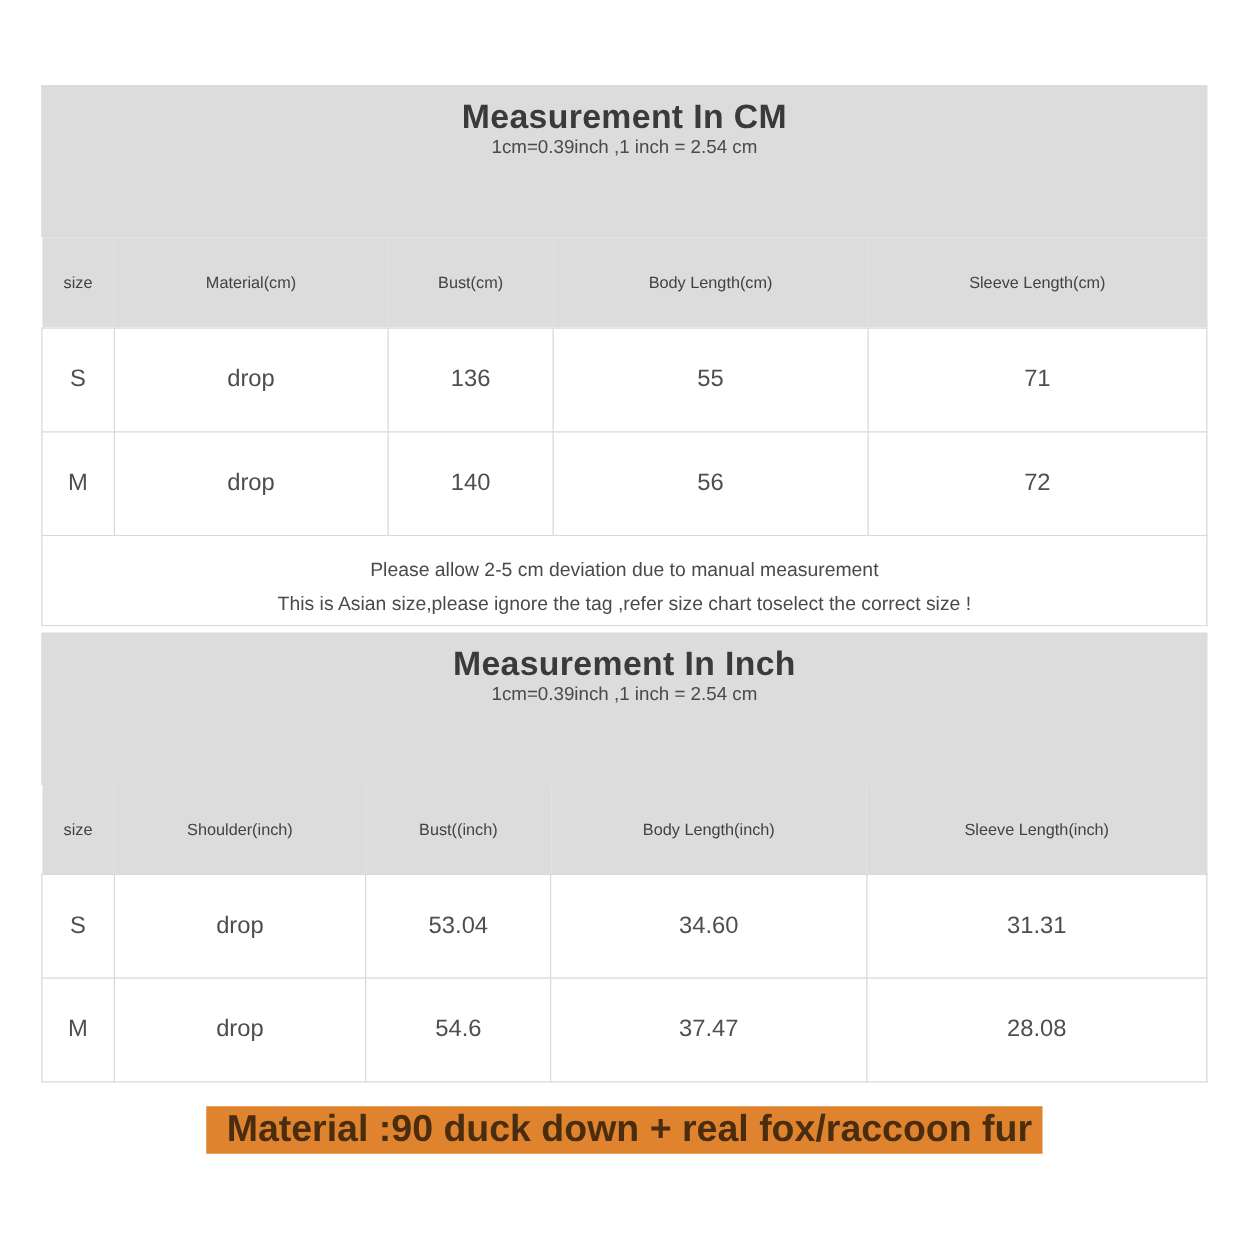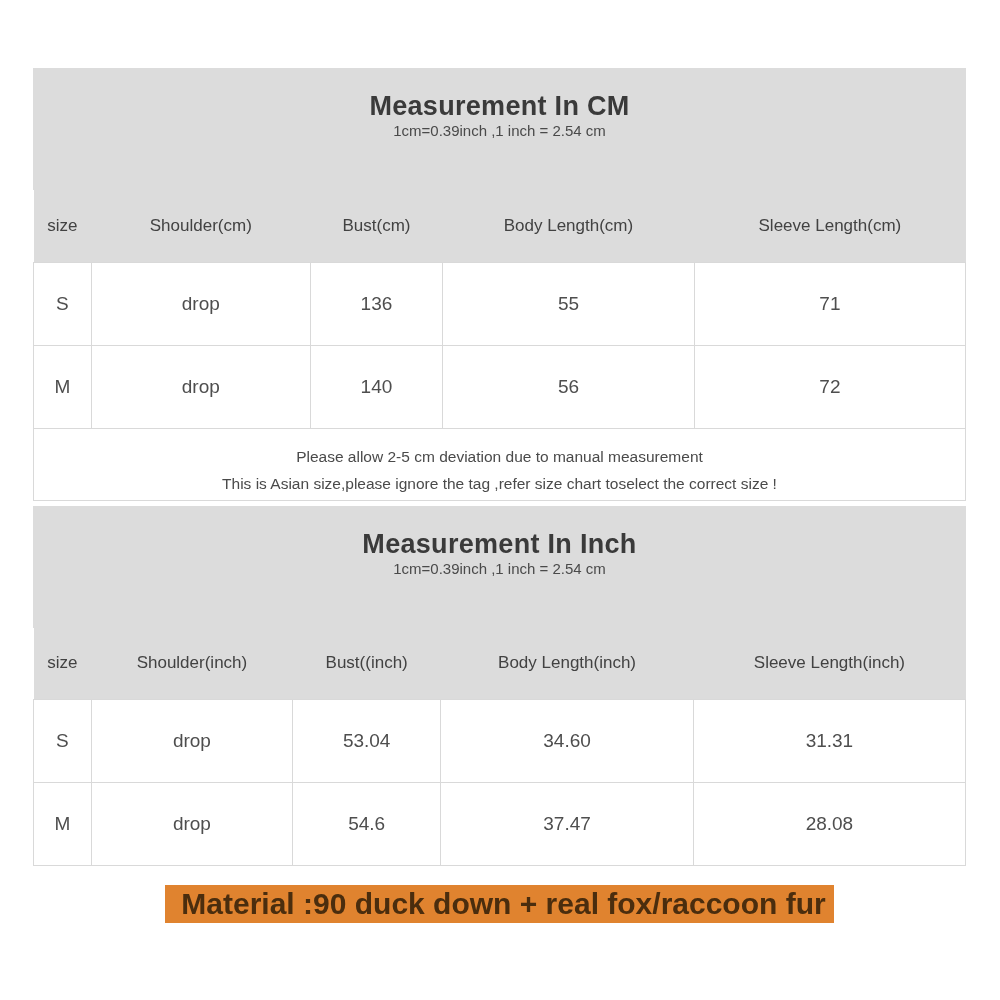--- a/index.html
+++ b/index.html
@@ -16,40 +16,40 @@
     left: 33px; top: 68px;
     width: 933px;
   }
   .panel-head {
     background: var(--panel-gray, #dcdcdc);
     height: 122px;
     text-align: center;
   }
   .panel-title {
     margin: 0;
-    padding-top: 23px;
+    padding-top: 10px;
     font-size: 27px;
     font-weight: bold;
     letter-spacing: 0.3px;
     color: var(--text-title, #3a3a3a);
   }
   .panel-subtitle {
     font-size: 15px;
     color: var(--text-sub, #4a4a4a);
   }
   table {
     width: 100%;
     border-collapse: collapse;
     table-layout: fixed;
   }
   th {
     background: var(--panel-gray, #dcdcdc);
     height: 72px;
     font-weight: normal;
-    font-size: 17px;
+    font-size: 13px;
     color: var(--text-header, #424242);
     text-align: center;
     vertical-align: middle;
   }
   td {
     height: 83px;
     background: #ffffff;
     border: 1px solid var(--grid, #d9d9d9);
     text-align: center;
     vertical-align: middle;
@@ -99,21 +99,21 @@
       <colgroup>
         <col style="width:6.2%">
           <col style="width:23.5%">
           <col style="width:14.2%">
           <col style="width:27%">
           <col style="width:29.1%">
       </colgroup>
       <thead>
         <tr>
           <th>size</th>
-          <th>Shoulder(cm)</th>
+          <th>Material(cm)</th>
           <th>Bust(cm)</th>
           <th>Body Length(cm)</th>
           <th>Sleeve Length(cm)</th>
         </tr>
       </thead>
       <tbody>
         <tr>
           <td>S</td>
           <td>drop</td>
           <td>136</td>

